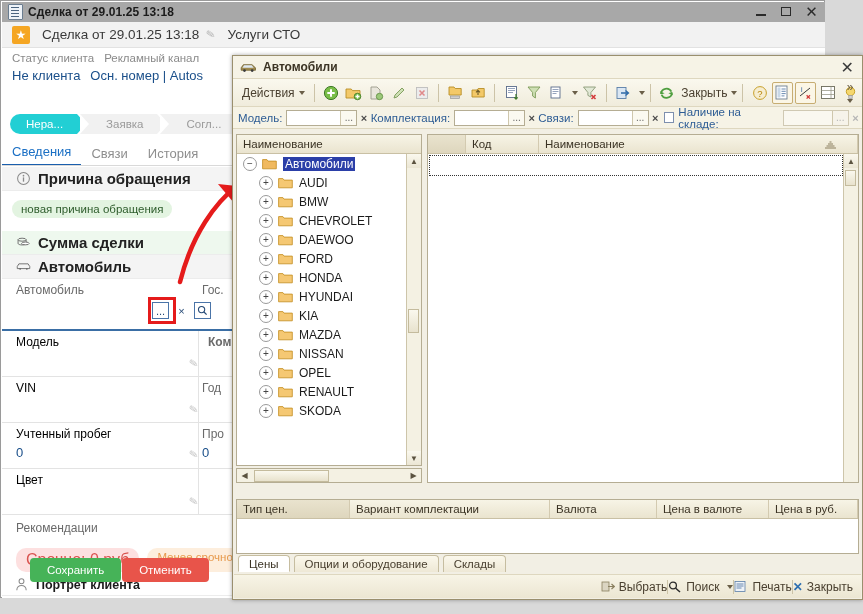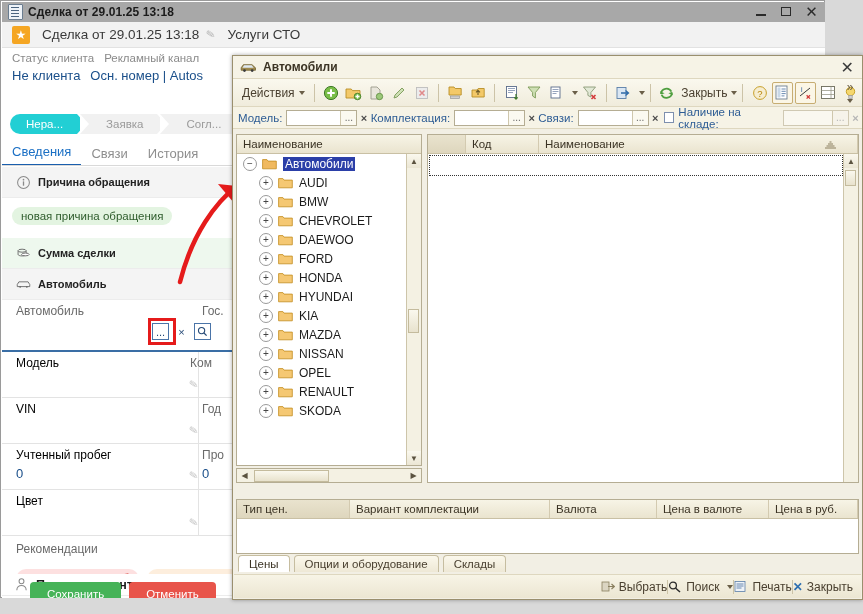--- a/index.html
+++ b/index.html
@@ -82,22 +82,22 @@
 
   
   .tabs{position:absolute;left:0;top:118px;width:240px;height:26px;display:flex;align-items:flex-end;}
   .tab{font-size:13px;color:#8e8e8e;padding:0 10px 5px 10px;}
   .tab.active{color:#1a6fc4;border-bottom:2px solid #1a5fae;font-weight:normal;}
   .tabs-underline{position:absolute;left:0;top:143px;width:240px;height:1px;background:#d9d9d9;}
 
   
   .lform{position:absolute;left:0;top:145px;width:232px;height:420px;}
   .sec-hd{
-    height:31px;background:#f4f4f4;display:flex;align-items:center;padding-left:14px;
-    font-size:11px;font-weight:bold;color:#222;border-bottom:1px solid #ececec;
+    height:24px;background:#f4f4f4;display:flex;align-items:center;padding-left:14px;
+    font-size:15px;font-weight:bold;color:#222;border-bottom:1px solid #ececec;
     box-sizing:border-box;
   }
   .sec-hd.green{background:#eef8ee;}
   .ico-c{width:15px;height:15px;margin-right:7px;flex:none;display:inline-block;}
   .chip-green{
     display:inline-block;margin:9px 0 0 10px;padding:3px 9px;border-radius:9px;
     background:#e3f4e1;color:#2e5c2c;font-size:11.5px;
   }
   .fld{position:relative;height:46px;border-bottom:1px solid #e3e3e3;padding:4px 0 0 14px;box-sizing:border-box;}
   .fld .fl{font-size:12px;color:#000000;}
@@ -112,21 +112,21 @@
   .auto-fld{position:relative;height:52px;border-bottom:2px solid #3a6ea5;padding-left:14px;box-sizing:border-box;}
   .auto-btns{position:absolute;left:150px;top:23px;display:flex;align-items:center;gap:4px;}
   .sbtn{width:17px;height:17px;border:1px solid #4a74a8;background:#fff;display:flex;align-items:center;justify-content:center;font-size:11px;color:#274b77;box-sizing:border-box;}
   .sbtn.nob{border:none;}
   .redbox{position:absolute;left:146px;top:18px;width:28px;height:27px;border:3px solid #e51b1b;box-sizing:border-box;}
 
   
   .arrow-svg{position:absolute;left:140px;top:150px;width:110px;height:150px;pointer-events:none;}
 
   
-  .sc{position:absolute;left:28px;top:560px;display:flex;gap:8px;z-index:30;}
+  .sc{position:absolute;left:28px;top:536px;display:flex;gap:1px;z-index:30;}
   .btn-save{background:#46b358;color:#fff;border-radius:4px;padding:6px 17px;font-size:11.5px;}
   .btn-cancel{background:#e8544a;color:#fff;border-radius:4px;padding:6px 17px;font-size:11.5px;}
 
   .bot-list{position:absolute;left:0;top:552px;width:232px;}
   .bot-row{height:22px;display:flex;align-items:center;padding-left:12px;font-size:12.5px;font-weight:bold;color:#1b1b1b;border-bottom:1px solid #ececec;box-sizing:border-box;background:#fff;}
   .rpane-bot{position:absolute;left:233px;bottom:2px;width:590px;height:26px;background:#fff;border-top:1px solid #e3e3e3;display:flex;align-items:center;}
   .combo-sm{width:140px;height:18px;border:1px solid #cfcfcf;background:#fff;margin-left:4px;position:relative;box-sizing:border-box;}
   .combo-sm:after{content:"";position:absolute;right:5px;top:7px;border-left:4px solid transparent;border-right:4px solid transparent;border-top:5px solid #9a9a9a;}
 
   
@@ -303,21 +303,21 @@
                 <line x1="7.6" y1="7.6" x2="10.5" y2="10.5" stroke="#274b77" stroke-width="1.3"></line>
               </svg>
             </div>
           </div>
           <div class="redbox"></div>
         </div>
 
         <div class="fld">
           <div class="vsep"></div>
           <span class="fl">Модель</span>
-          <span style="position:absolute;left:188px;top:4px;font-size:12px;color:#6a6a6a;">Ком</span>
+          <span style="position:absolute;left:206px;top:4px;font-size:12px;color:#6a6a6a;font-weight:bold;">Ком</span>
           <span class="pen" style="right:36px;">✎</span>
         </div>
 
         <div class="fld">
           <div class="vsep"></div>
           <span class="fl">VIN</span>
           <span style="position:absolute;left:200px;top:4px;font-size:12px;color:#6a6a6a;">Год</span>
           <span class="pen" style="right:36px;">✎</span>
         </div>
 

